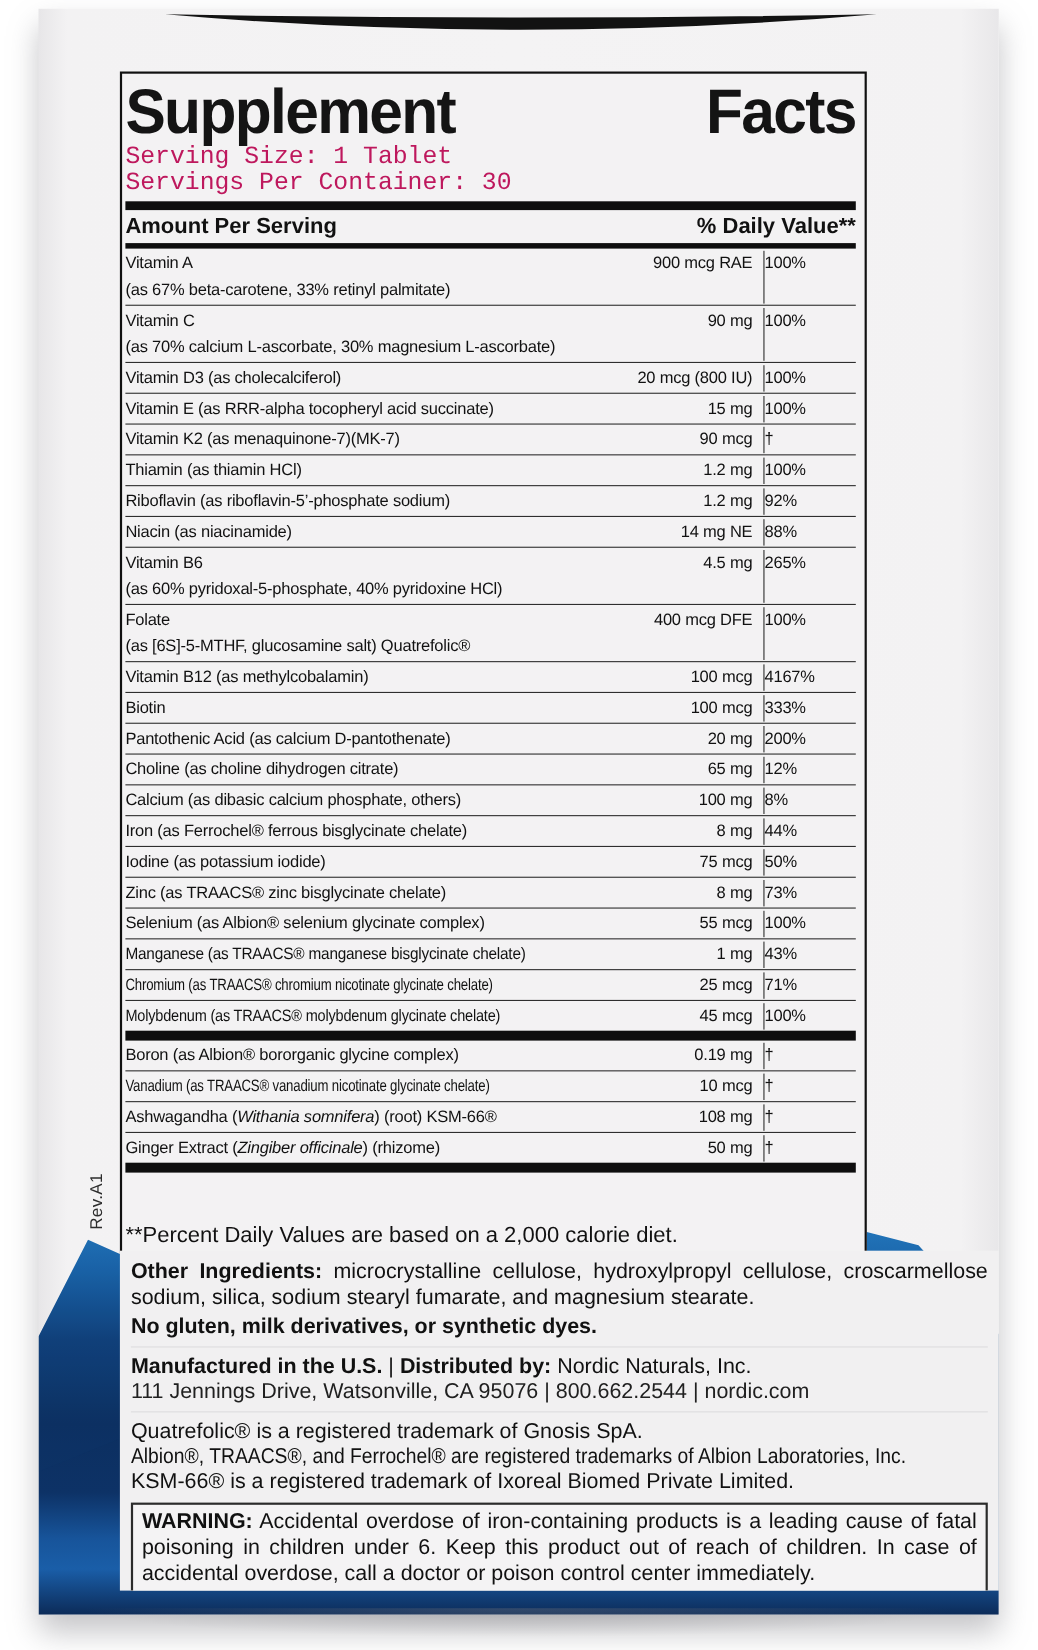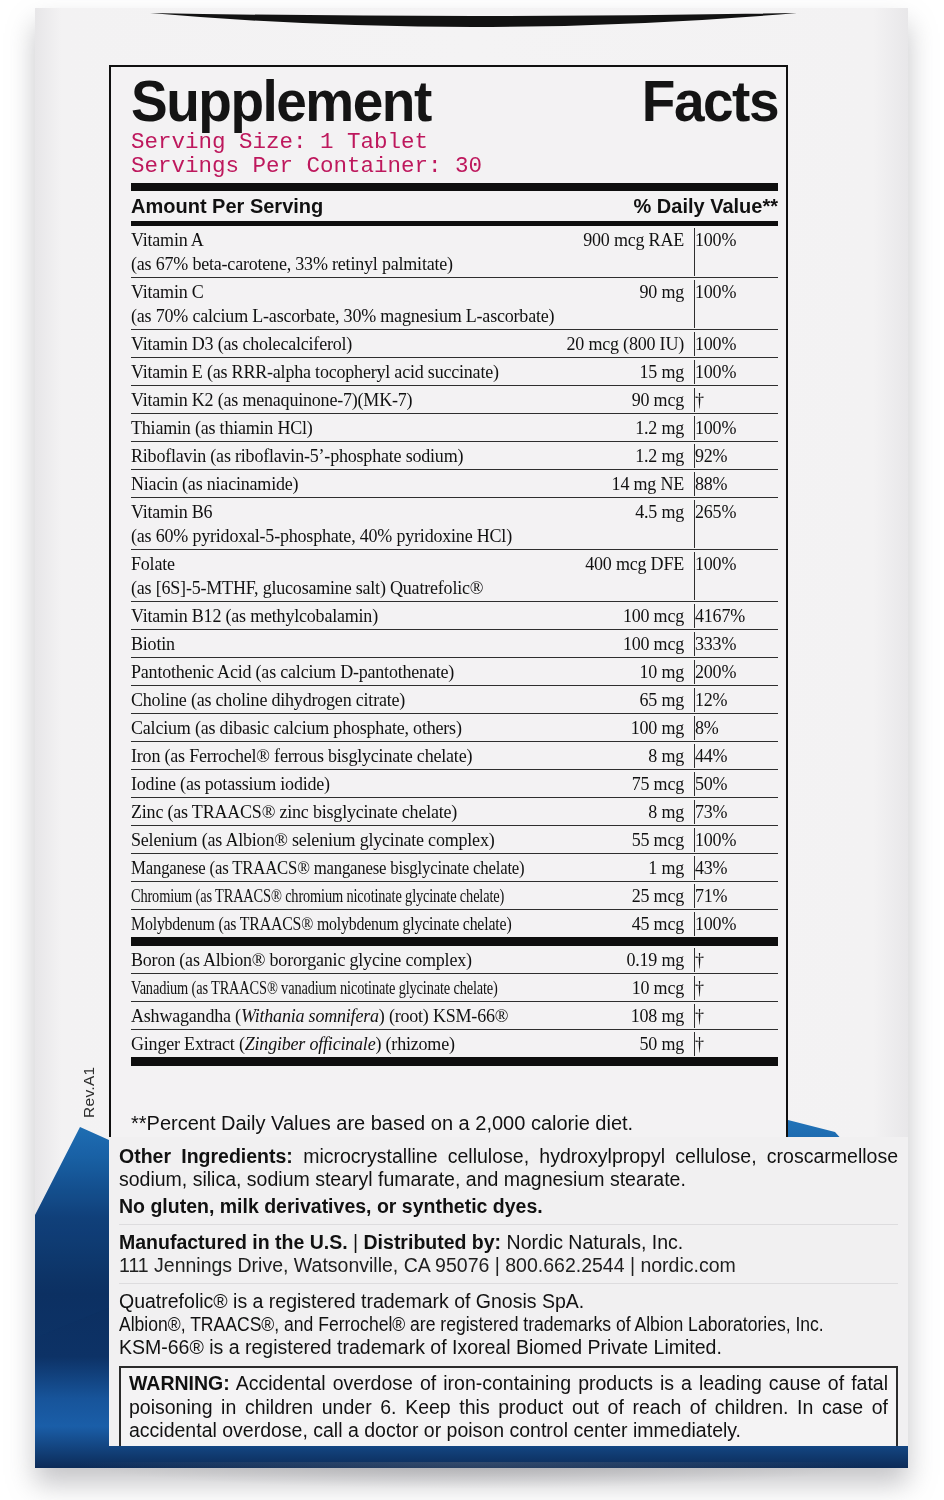--- a/index.html
+++ b/index.html
@@ -6,33 +6,33 @@
   .stage{position:relative;width:944px;height:1500px;background:#ffffff;overflow:hidden;
          font-family:"Liberation Sans","DejaVu Sans",sans-serif;color:#111;}
   .box{position:absolute;left:35px;top:8px;width:873px;height:1460px;
        background:linear-gradient(90deg,#e7e6e8 0,#f3f2f3 3%,#f4f3f4 50%,#f3f2f3 96%,#e8e7e9 100%);
        box-shadow:0 16px 26px rgba(110,110,118,.40);}
   .toparc,.bluearea{position:absolute;left:0;pointer-events:none;}
   .toparc{top:0;}
   .bluearea{top:0;}
   
   .facts{position:absolute;left:74px;top:57px;width:679px;height:1075px;box-sizing:border-box;
-         border:2.5px solid #101010;background:#f3f2f3;padding:5px 8px 0 20px;overflow:hidden;}
+         border:2.5px solid #101010;background:#f3f2f3;padding:5px 8px 0 3px;overflow:hidden;}
   .title{display:flex;justify-content:space-between;align-items:baseline;
          font-size:55px;font-weight:bold;letter-spacing:-1.5px;line-height:56px;color:#141414;
          transform:scaleY(1.04);transform-origin:top left;margin-bottom:2px;}
   .serving{font-size:22.5px;line-height:24px;color:#be185d;font-family:Liberation Mono, monospace;}
   .bar{background:#0e0e0e;}
   .bar-thick{height:8px;margin-top:5px;}
   .bar-med{height:5px;}
   .bar-sep{height:9px;}
   .hdr{display:flex;justify-content:space-between;font-weight:bold;font-size:20px;padding:4px 0 3px 0;}
   .hdr .r{}
   .row{display:grid;grid-template-columns:1fr auto 84px;border-top:1.5px solid #2e2e2e;
-       font-size:18px;line-height:24px;padding:1.5px 0;letter-spacing:-0.2px;font-family:Liberation Serif, serif;}
+       font-size:15px;line-height:24px;padding:1.5px 0;letter-spacing:-0.2px;}
   .row:first-child{border-top:none;}
   .nm{grid-column:1;grid-row:1;white-space:nowrap;overflow:visible;}
   .nm .sc{display:inline-block;transform-origin:left center;white-space:nowrap;}
   .amt{grid-column:2;grid-row:1;text-align:right;padding-right:10px;white-space:nowrap;}
   .dvc{grid-column:3;grid-row:1 / span 2;border-left:1.5px solid #2e2e2e;padding-right:6px;}
   .subl{grid-column:1 / span 2;grid-row:2;white-space:nowrap;}
   .row.single .dvc{grid-row:1;}
   .foot{font-size:20px;line-height:24px;padding:4px 0 6px 0;margin-top:41px;}
   
   .lower{position:absolute;left:74px;top:1129px;width:799px;height:309px;box-sizing:border-box;
@@ -153,21 +153,21 @@
             <span class="amt">100 mcg</span>
             <span class="dvc">4167%</span>
           </div>
           <div class="row single">
             <span class="nm"><span class="sc">Biotin</span></span>
             <span class="amt">100 mcg</span>
             <span class="dvc">333%</span>
           </div>
           <div class="row single">
             <span class="nm"><span class="sc">Pantothenic Acid (as calcium D-pantothenate)</span></span>
-            <span class="amt">10 mg</span>
+            <span class="amt">20 mg</span>
             <span class="dvc">200%</span>
           </div>
           <div class="row single">
             <span class="nm"><span class="sc">Choline (as choline dihydrogen citrate)</span></span>
             <span class="amt">65 mg</span>
             <span class="dvc">12%</span>
           </div>
           <div class="row single">
             <span class="nm"><span class="sc">Calcium (as dibasic calcium phosphate, others)</span></span>
             <span class="amt">100 mg</span>

